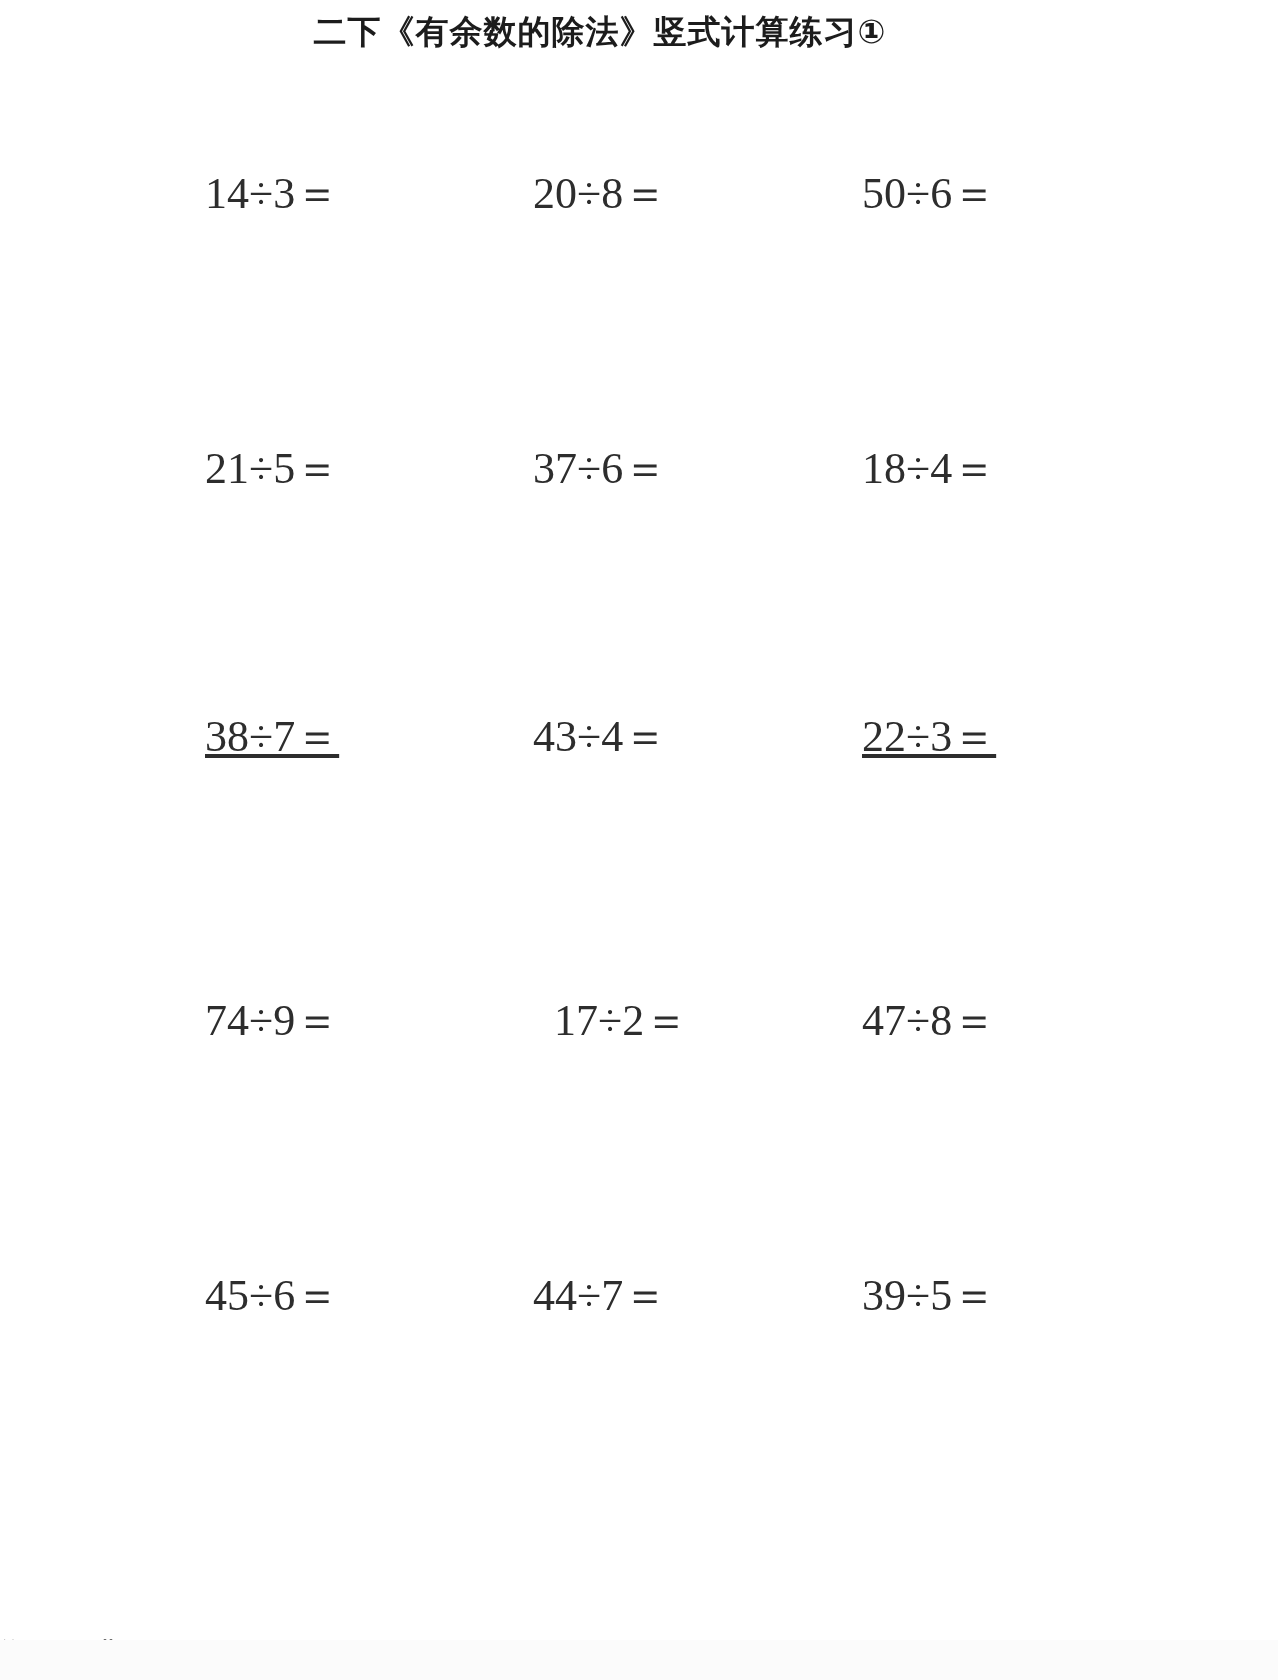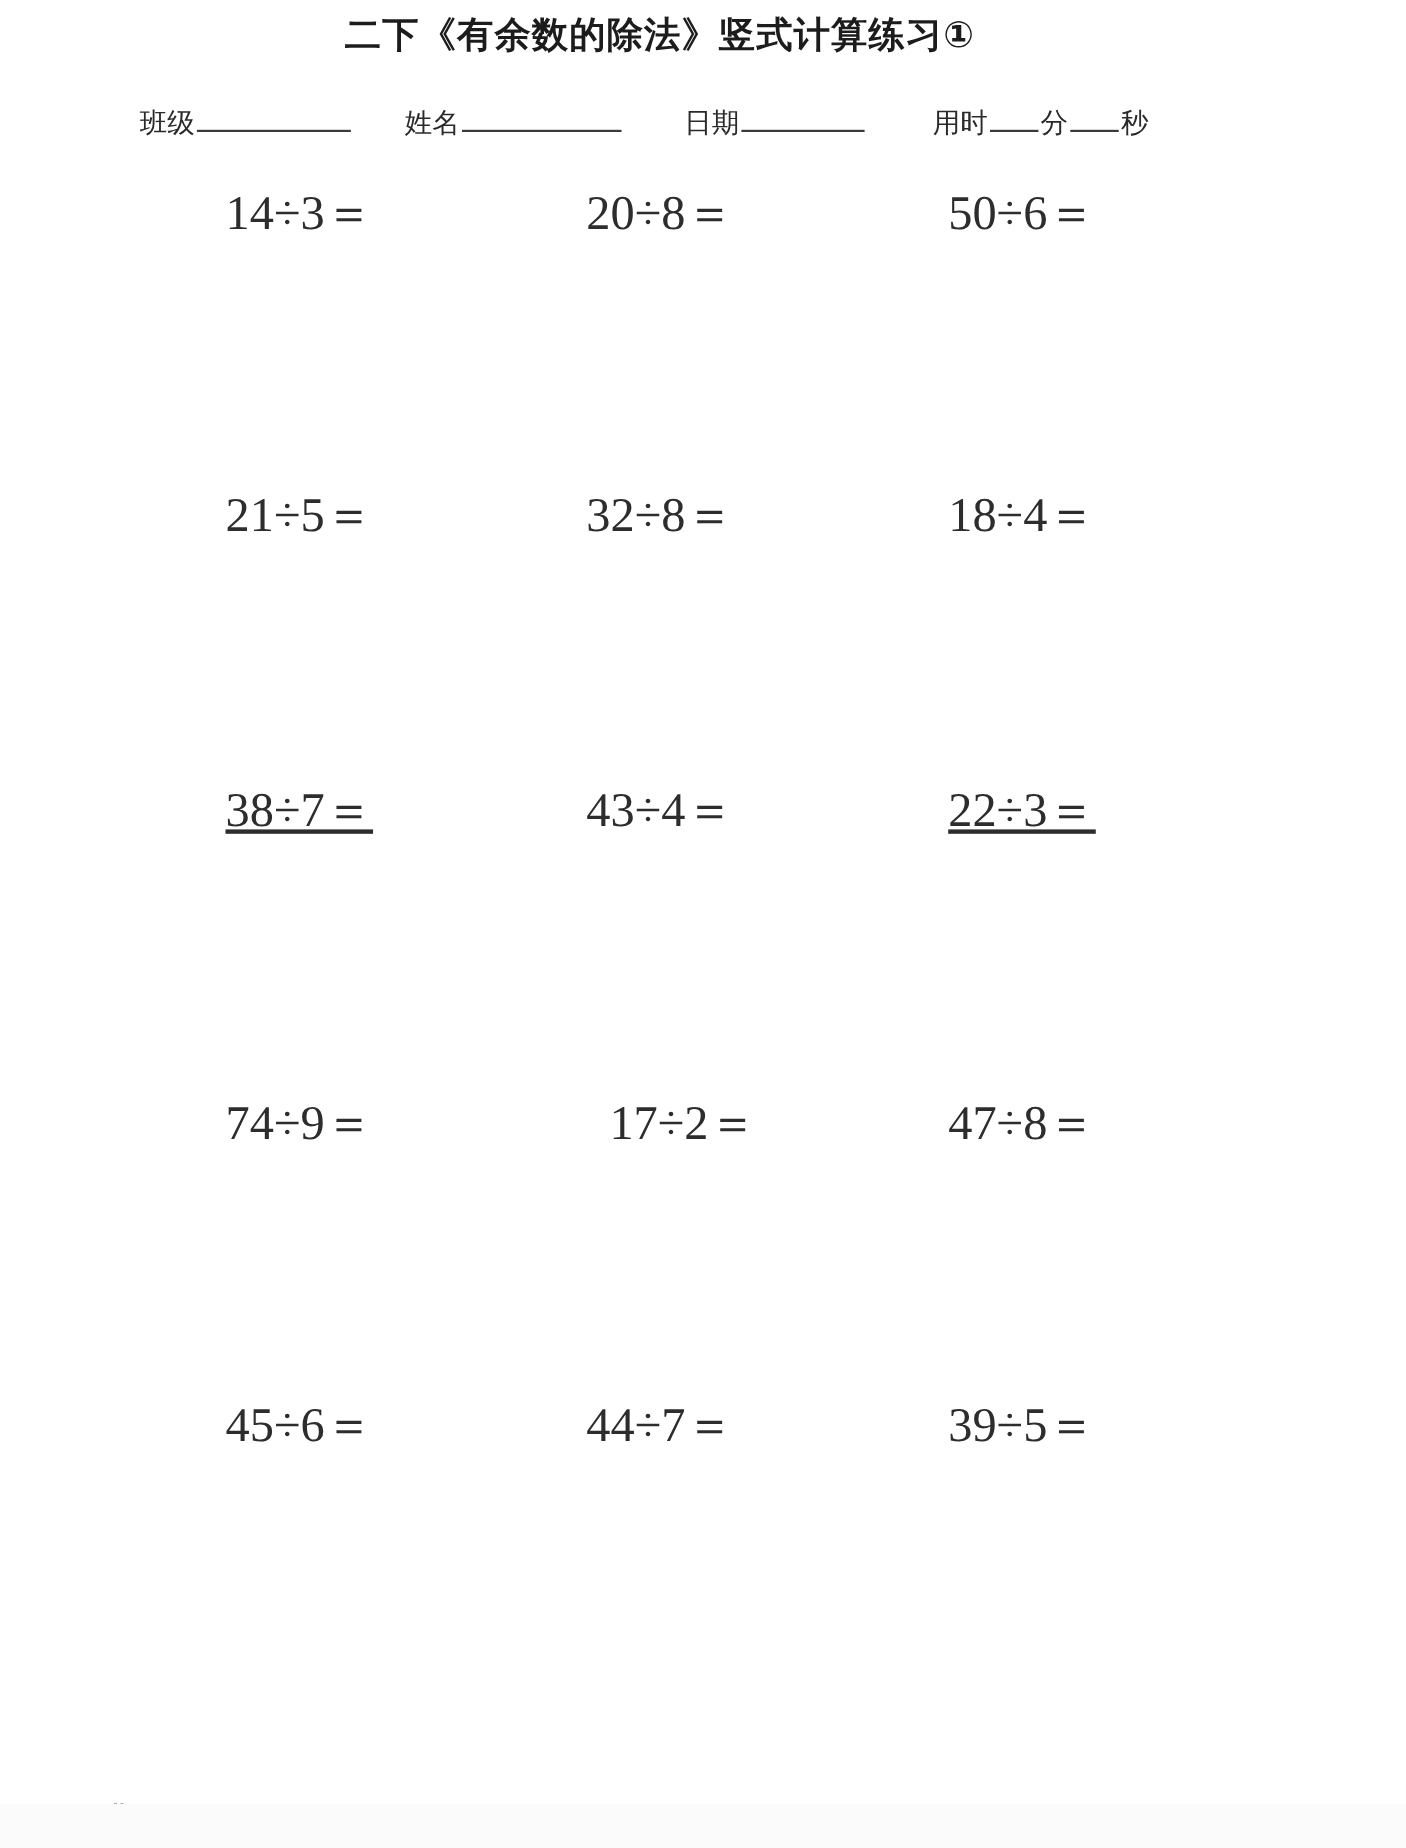--- a/index.html
+++ b/index.html
@@ -82,33 +82,27 @@
     color: #1e1e1e;
   }
 </style>
 </head>
 <body>
 
 <div class="page">
 
   <div class="title">二下《有余数的除法》竖式计算练习①</div>
 
-  <div class="header-row">
-    <span class="field field-class"><span>班级</span><span class="blank blank-class"></span></span>
-    <span class="field field-name"><span>姓名</span><span class="blank blank-name"></span></span>
-    <span class="field field-date"><span>日期</span><span class="blank blank-date"></span></span>
-    <span class="field field-time"><span>用时</span><span class="blank blank-min"></span><span>分</span><span class="blank blank-sec"></span><span>秒</span></span>
-  </div>
 
   <div class="cell" style="left:205px; top:172px;">14÷3＝</div>
   <div class="cell" style="left:533px; top:172px;">20÷8＝</div>
   <div class="cell" style="left:862px; top:172px;">50÷6＝</div>
 
   <div class="cell" style="left:205px; top:447px;">21÷5＝</div>
-  <div class="cell" style="left:533px; top:447px;">32÷8＝</div>
+  <div class="cell" style="left:533px; top:447px;">37÷6＝</div>
   <div class="cell" style="left:862px; top:447px;">18÷4＝</div>
 
   <div class="cell" style="left:205px; top:715px;text-decoration:underline;">38÷7＝</div>
   <div class="cell" style="left:533px; top:715px;">43÷4＝</div>
   <div class="cell" style="left:862px; top:715px;text-decoration:underline;">22÷3＝</div>
 
   <div class="cell" style="left:205px; top:999px;">74÷9＝</div>
   <div class="cell" style="left:554px; top:999px;">17÷2＝</div>
   <div class="cell" style="left:862px; top:999px;">47÷8＝</div>
 

